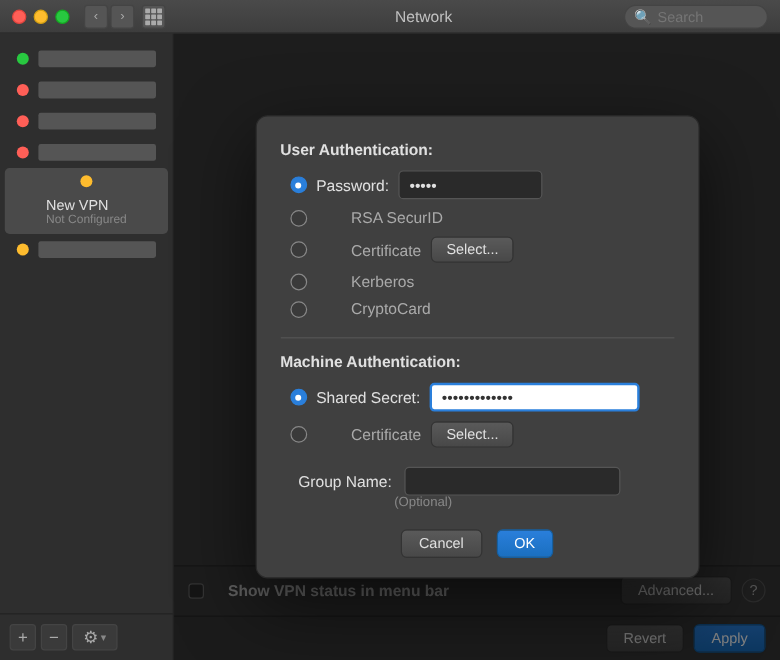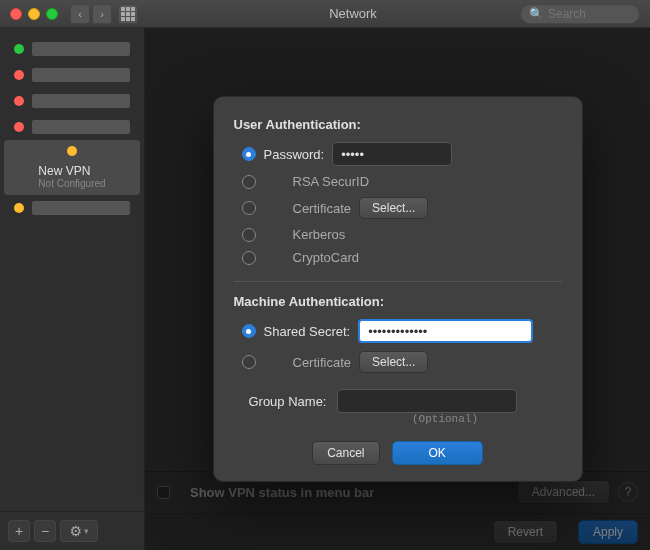--- a/index.html
+++ b/index.html
@@ -375,23 +375,22 @@
       border-radius: 4px;
       padding: 3px 8px;
       color: #e0e0e0;
       font-size: 13px;
       width: 180px;
       height: 24px;
     }
     .optional-hint {
       font-size: 11px;
       color: #888;
-      text-align: center;
+      text-align: left;
       margin-left: 95px;
-      font-family: Liberation Mono, monospace;
     }
 
     .modal-buttons {
       display: flex;
       justify-content: center;
       gap: 12px;
       margin-top: 16px;
     }
   </style>
 </head>
@@ -483,21 +482,21 @@
     <div style="position:absolute; bottom:38px; left:0; right:0; display:flex; align-items:center; padding: 8px 12px; gap:8px; border-top: 1px solid #2a2a2a; background: #383838;">
       <div class="checkbox-wrap">
         <div class="mac-checkbox"></div>
         <span class="bottom-bar-label">Show VPN status in menu bar</span>
       </div>
       <div class="spacer"></div>
       <button class="mac-button">Advanced...</button>
       <div class="question-btn">?</div>
     </div>
 
-    <div style="position:absolute; bottom:0; left:0; right:0; display:flex; justify-content:flex-end; align-items:center; padding: 6px 12px; background: #363636; border-top: 1px solid #2a2a2a; gap:20px;">
+    <div style="position:absolute; bottom:0; left:0; right:0; display:flex; justify-content:flex-end; align-items:center; padding: 6px 12px; background: #363636; border-top: 1px solid #2a2a2a; gap:8px;">
       <button class="mac-button">Revert</button>
       <button class="mac-button mac-button-blue">Apply</button>
     </div>
 
     <div class="modal-overlay">
       <div class="modal">
 
         <div class="section-label">User Authentication:</div>
         <div class="radio-group">
           <div class="radio-row">
@@ -541,19 +540,19 @@
         </div>
 
         <div class="group-name-row">
           <span class="group-name-label">Group Name:</span>
           <input type="text" class="group-name-field" style="">
         </div>
         <div class="optional-hint">(Optional)</div>
 
         <div class="modal-buttons">
           <button class="mac-button">Cancel</button>
-          <button class="mac-button mac-button-blue" style="padding: 4px 36px;">OK</button>
+          <button class="mac-button mac-button-blue" style="padding: 4px 14px;">OK</button>
         </div>
 
       </div>
     </div>
   </div>
 </div>
 
 </body></html>

